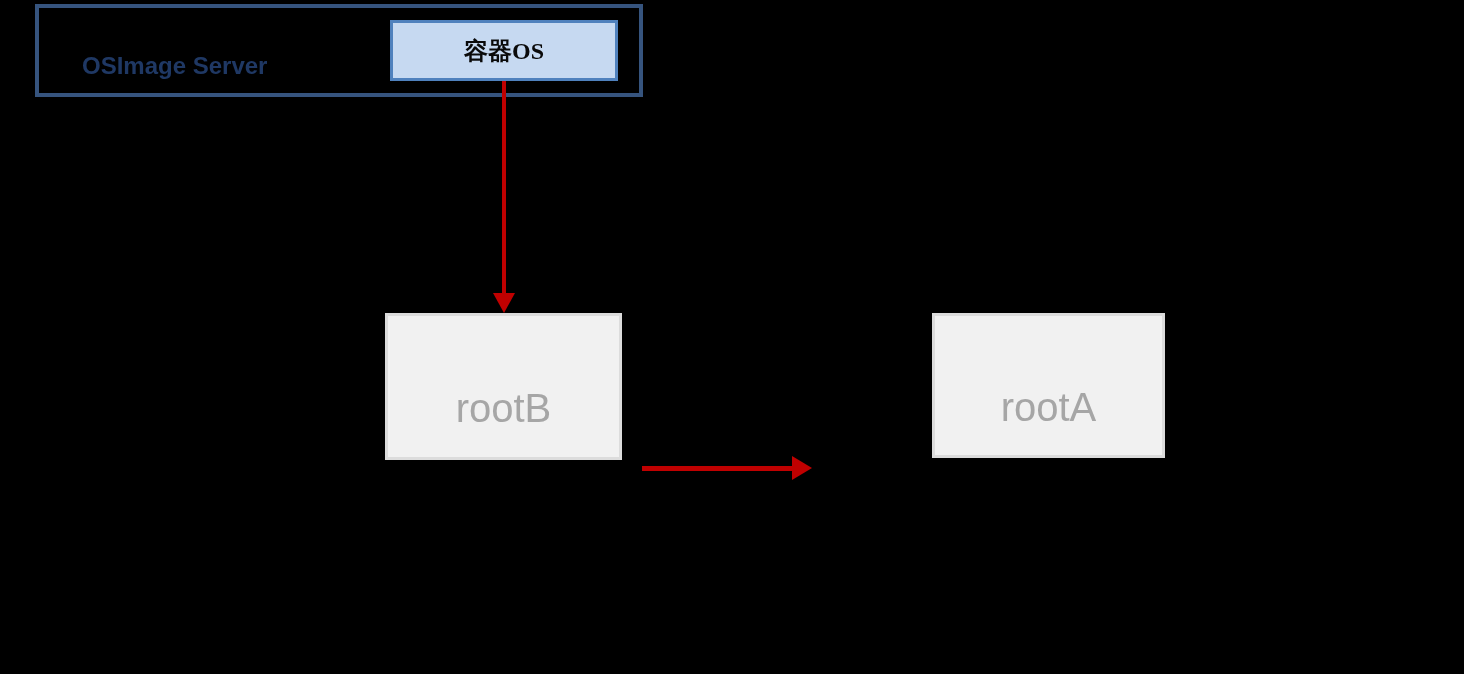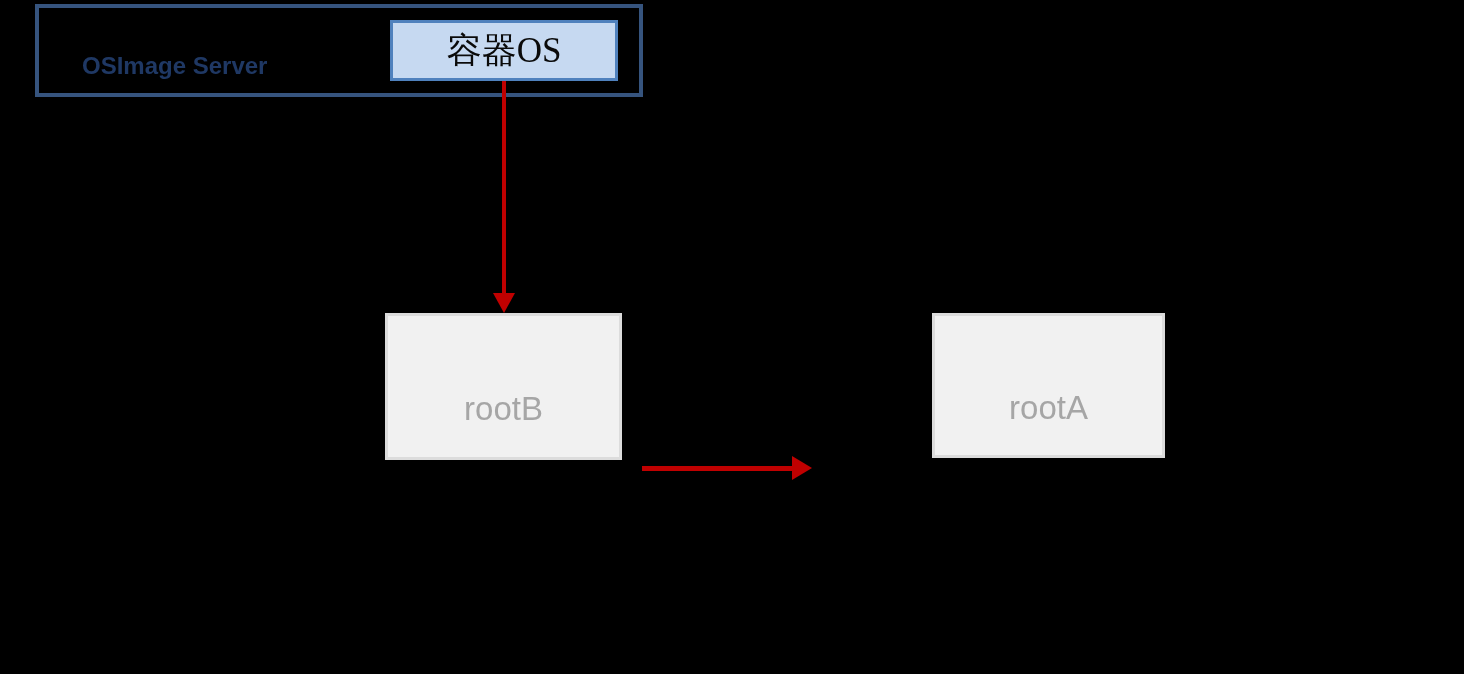--- a/index.html
+++ b/index.html
@@ -47,39 +47,39 @@
     height: 61px;
     box-sizing: border-box;
     border: 3px solid var(--container-border, #4F81BD);
     background: var(--container-fill, #C6D9F1);
     display: flex;
     align-items: center;
     justify-content: center;
   }
   .container-os-label {
     font-family: "Liberation Serif", serif;
-    font-size: 35px;
-    font-weight: 400;
+    font-size: 24px;
+    font-weight: 700;
     color: var(--container-label, #0A0A0A);
   }
 
   
   .root-box {
     position: absolute;
     box-sizing: border-box;
     background: var(--root-fill, #F1F1F1);
     border: 3px solid var(--root-border, #DCDCDC);
     display: flex;
     align-items: center;
     justify-content: center;
   }
   .rootb-box { left: 385px; top: 313px; width: 237px; height: 147px; }
   .roota-box { left: 932px; top: 313px; width: 233px; height: 145px; }
   .root-label {
-    font-size: 33px;
+    font-size: 40px;
     color: var(--root-label, #A6A6A6);
     margin-top: 44px;
   }
 
   
   .v-arrow-line {
     position: absolute;
     left: 502px;
     top: 81px;
     width: 4px;

